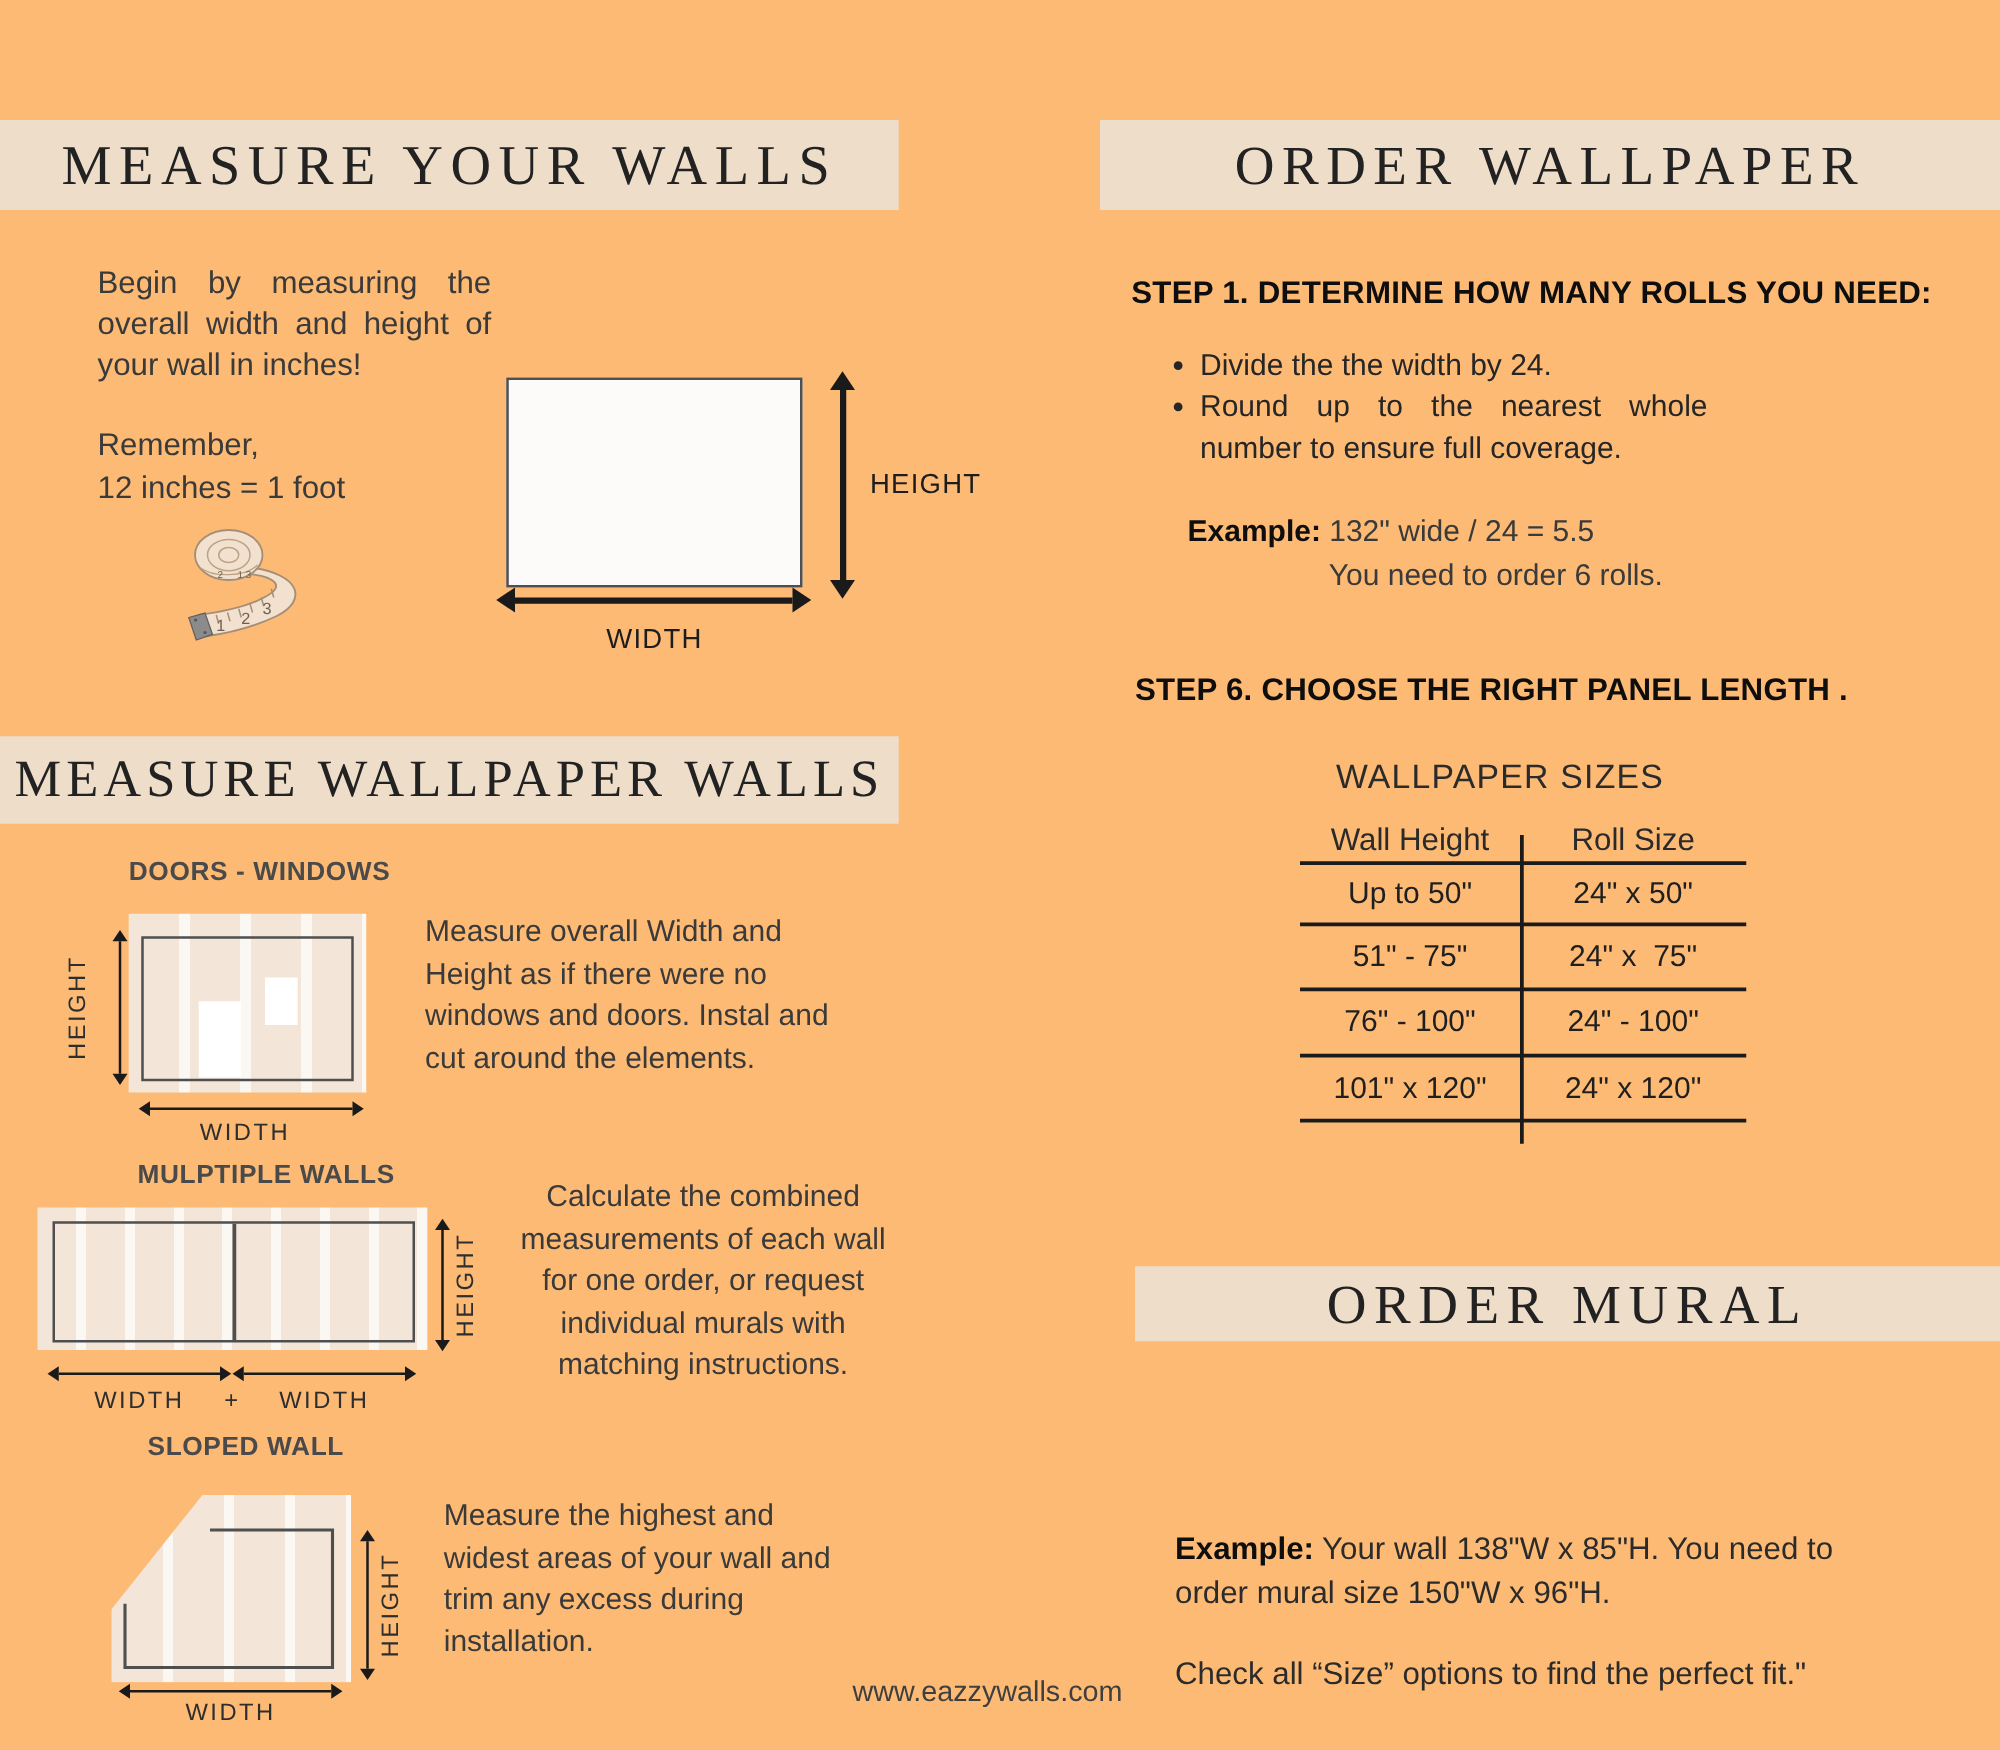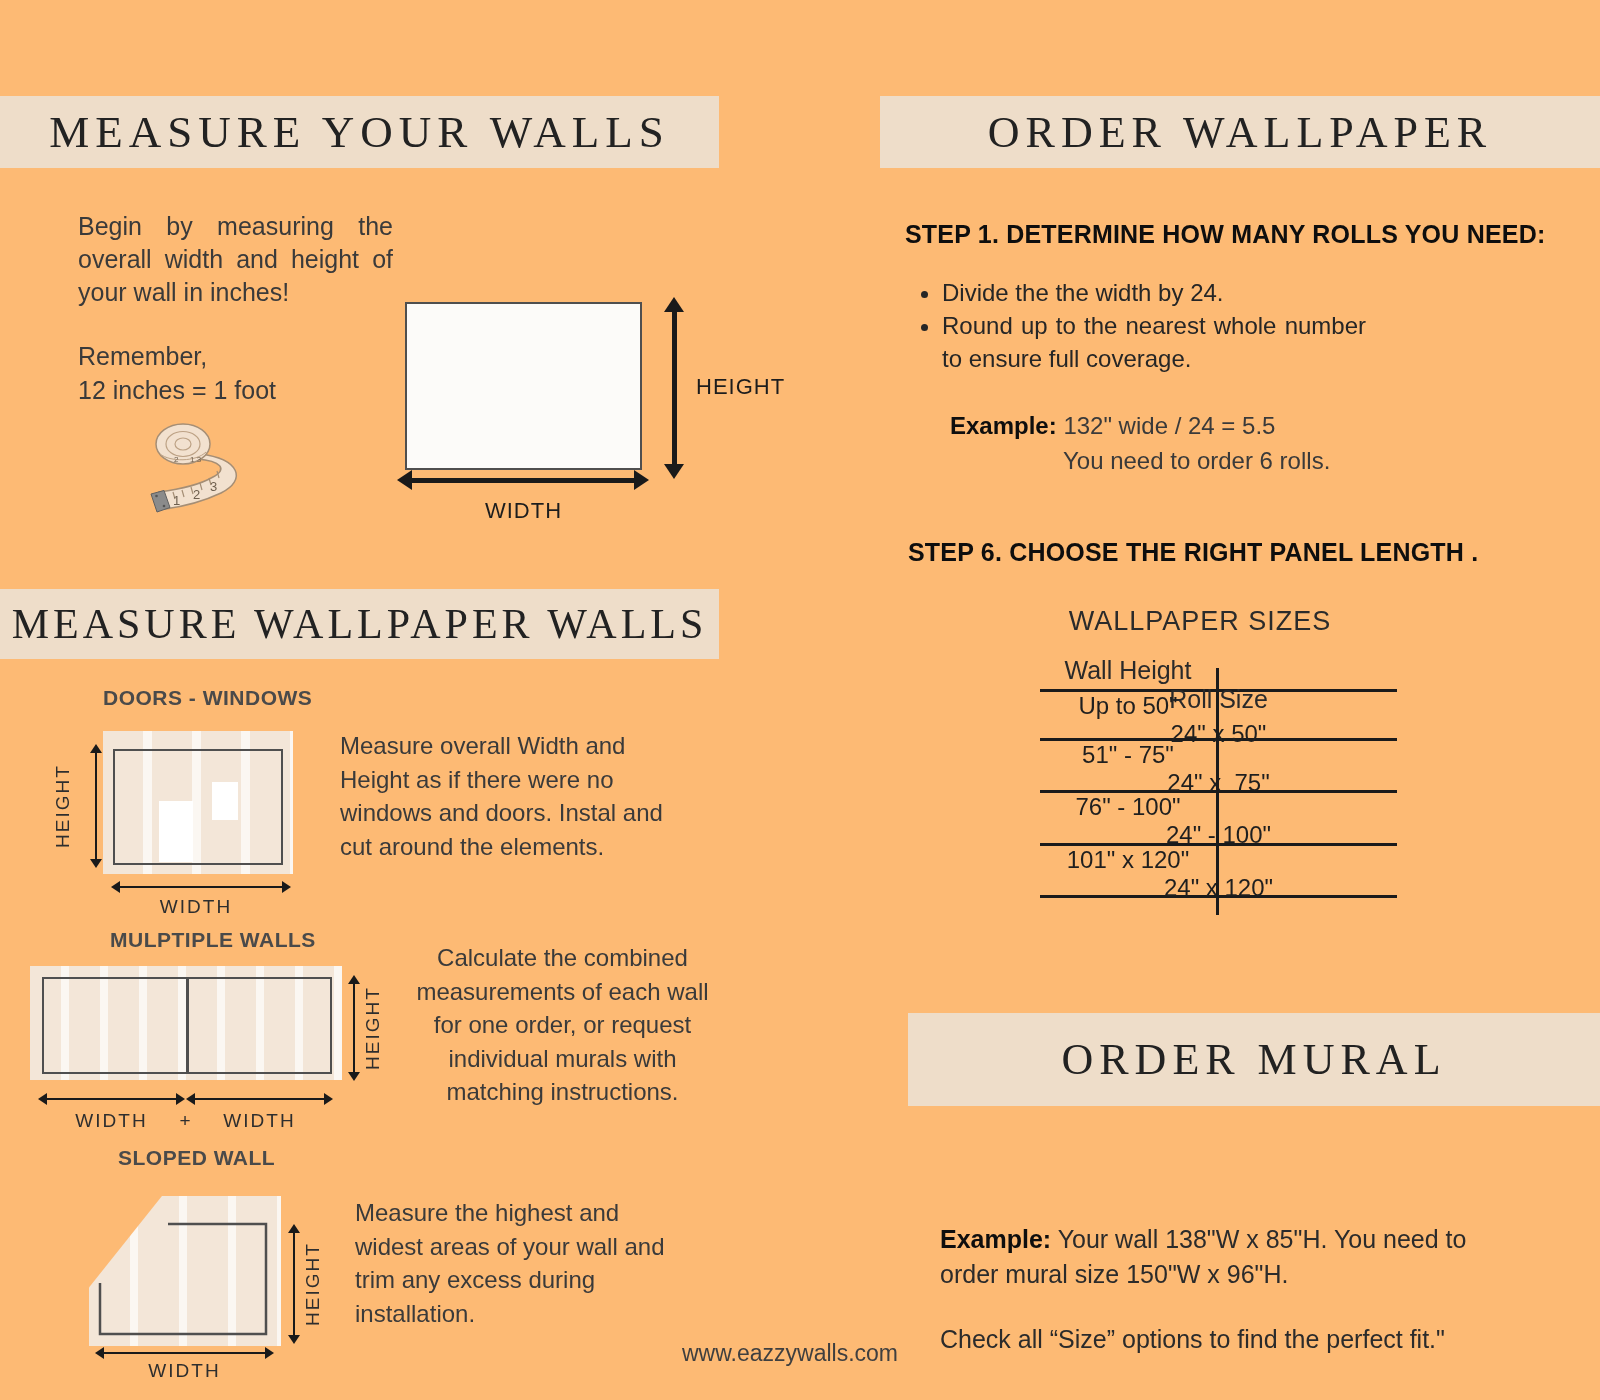--- a/index.html
+++ b/index.html
@@ -24,29 +24,29 @@
   .arr-v.big::before{top:-15px;left:-8px;border-left:10px solid transparent;border-right:10px solid transparent;border-bottom:15px solid #1a1a1a;}
   .arr-v.big::after{bottom:-15px;left:-8px;border-left:10px solid transparent;border-right:10px solid transparent;border-top:15px solid #1a1a1a;}
   .vlabel{position:absolute;writing-mode:vertical-rl;transform:rotate(180deg);
           font-size:19px;letter-spacing:2px;color:#2e2e2e;display:flex;align-items:center;justify-content:center;}
   .dim-label{position:absolute;font-size:19px;letter-spacing:2px;color:#2e2e2e;text-align:center;}
   .wallrect{position:absolute;border:2px solid #4f4f4f;}
   .stripes4{background:repeating-linear-gradient(90deg,#f3e6d8 0 40px,#fbf7f2 40px 49px);}
   .stripes8{background:repeating-linear-gradient(90deg,#f3e6d8 0 31px,#fbf7f2 31px 39px);}
   
   .wtable{position:absolute;left:1040px;top:656px;width:357px;}
-  .wtable .trow{display:flex;border-bottom:3px solid #1b1b1b;flex-direction:column;}
+  .wtable .trow{display:flex;border-bottom:3px solid #1b1b1b;}
   .wtable .trow.head{border-bottom:3px solid #1b1b1b;}
   .wtable .cell{display:flex;align-items:center;justify-content:center;white-space:pre-wrap;color:#1f1f1f;font-size:24px;}
   .wtable .c1{width:176px;}
   .wtable .c2{flex:1;}
   .wtable .head .cell{font-size:25px;color:#2a2a2a;}
   .vdivider{position:absolute;left:1216px;top:668px;width:3px;height:247px;background:#1b1b1b;}
   ul.bullets{position:absolute;left:916px;top:276px;width:424px;margin:0;padding:0 0 0 26px;}
-  ul.bullets li{font-size:24px;line-height:33px;color:#262626;text-align:justify;margin-bottom:0;}
+  ul.bullets li{font-size:24px;line-height:33px;color:#262626;text-align:justify;margin-bottom:0;margin-left:18px;}
   .bold{font-weight:700;color:#0e0e0e;}
 </style>
 </head>
 <body>
 
 <div id="canvas">
 
   <div class="band" style="left:0;top:96px;width:719px;height:72px;">
     <div class="band-title" style="font-size:45px;letter-spacing:6px;">MEASURE YOUR WALLS</div>
   </div>
@@ -160,21 +160,21 @@
       <div class="cell c1">76" - 100"</div>
       <div class="cell c2">24" - 100"</div>
     </div>
     <div class="trow" style="height:49px;">
       <div class="cell c1">101" x 120"</div>
       <div class="cell c2">24" x 120"</div>
     </div>
   </div>
   <div class="vdivider"></div>
 
-  <div class="band" style="left:908px;top:1013px;width:692px;height:93px;">
+  <div class="band" style="left:908px;top:1013px;width:692px;height:60px;">
     <div class="band-title" style="font-size:44px;letter-spacing:6px;">ORDER MURAL</div>
   </div>
 
 
   <div class="p" style="left:940px;top:1222px;width:562px;font-size:25px;line-height:35px;color:#2b2b2b;">
     <span class="bold">Example:</span><span> Your wall 138"W x 85"H. You need to order mural size 150"W x 96"H.</span>
   </div>
 
   <div class="p" style="left:940px;top:1325px;width:640px;font-size:25px;color:#2b2b2b;">Check all “Size” options to find the perfect fit."</div>
 

